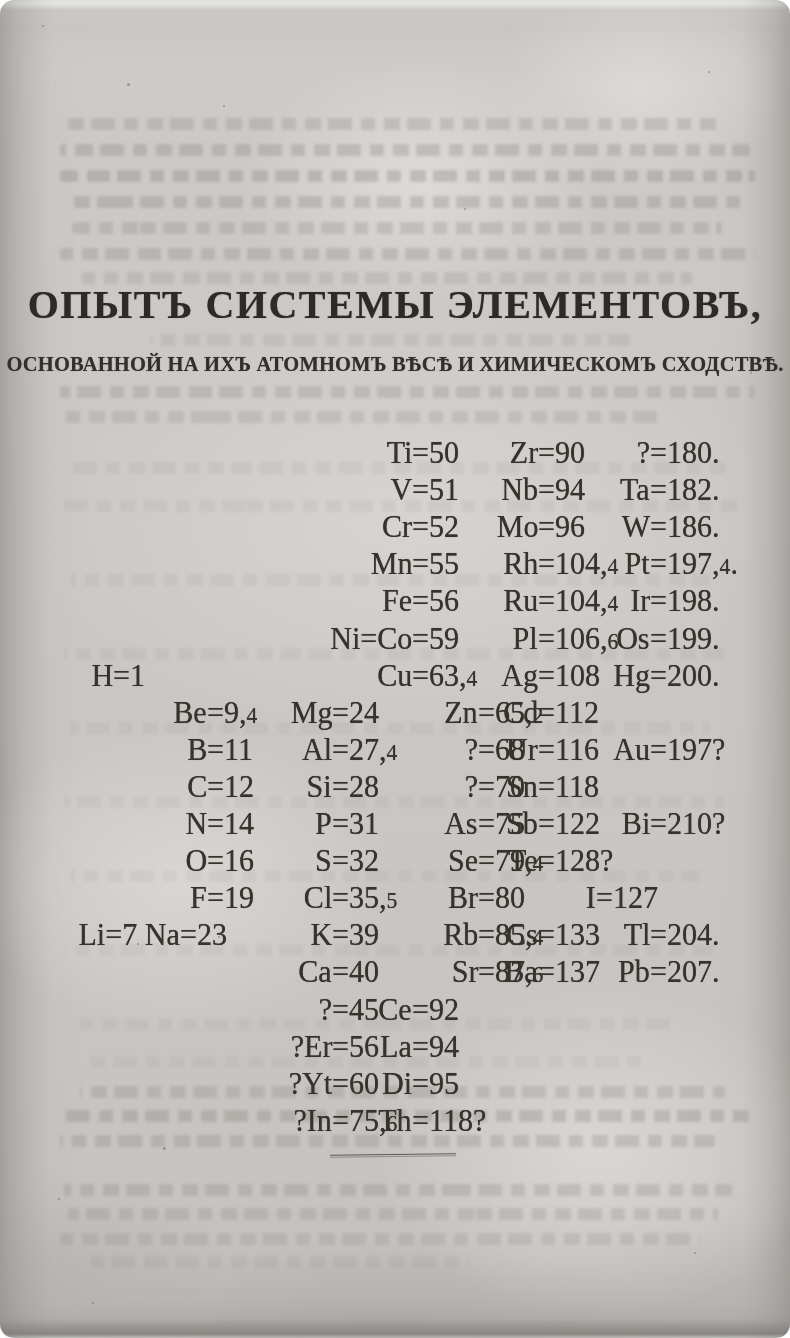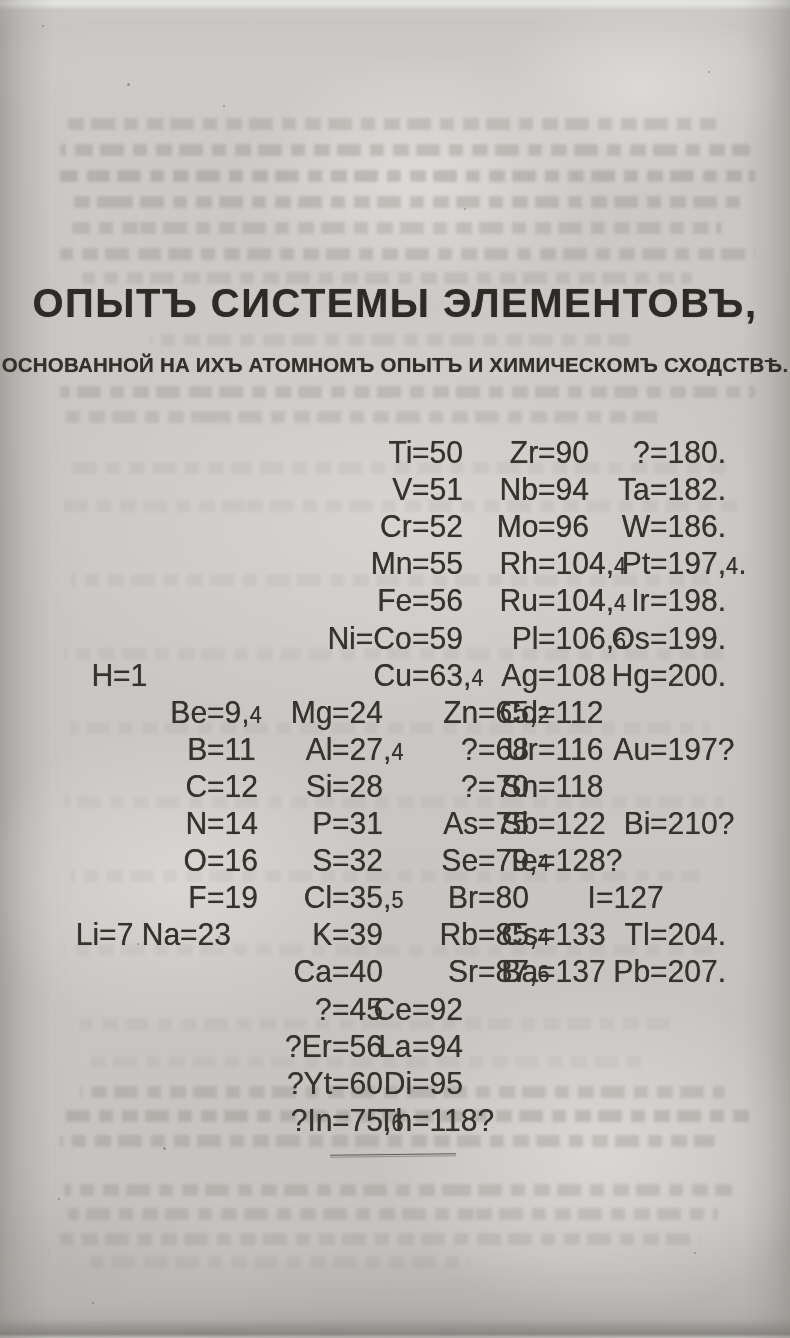--- a/index.html
+++ b/index.html
@@ -2,21 +2,22 @@
 <html><head>
 <meta charset="utf-8">
 <style>
   html,body{margin:0;padding:0;background:#ffffff;}
   .sheet{
     position:relative;width:790px;height:1338px;margin:0 auto;overflow:hidden;
     background:
       linear-gradient(90deg, rgba(122,119,115,.24) 0, rgba(122,119,115,0) 52px, rgba(122,119,115,0) 742px, rgba(122,119,115,.22) 100%),
       linear-gradient(180deg, #fafaf9 0, #fafaf9 4px, #d6d4d1 10px, #cfcdca 26px, #cccac7 120px, #c9c7c4 60%, #c6c4c1 90%, #bdbbb8 98.6%, #918f8c 99.7%, #efeeec 100%);
     box-shadow: inset 0 0 70px rgba(118,115,110,.30), inset 0 -10px 22px rgba(112,110,105,.28);
-    font-family:Liberation Sans, sans-serif;
+    font-family:Liberation Serif, serif;
+    border-radius:14px;
   }
   .mottle{position:absolute;inset:0;pointer-events:none;background:
     radial-gradient(260px 180px at 420px 180px, rgba(236,234,230,.55), transparent 70%),
     radial-gradient(500px 300px at 400px 520px, rgba(238,236,232,.35), transparent 75%),
     radial-gradient(300px 220px at 180px 880px, rgba(233,231,227,.50), transparent 70%),
     radial-gradient(320px 240px at 600px 1150px, rgba(236,234,230,.50), transparent 70%),
     radial-gradient(200px 150px at 640px 90px, rgba(234,232,228,.50), transparent 70%),
     radial-gradient(420px 130px at 390px 1332px, rgba(148,145,141,.28), transparent 70%),
     radial-gradient(240px 150px at 60px 1270px, rgba(158,155,150,.22), transparent 70%),
     radial-gradient(300px 120px at 720px 1300px, rgba(160,157,152,.18), transparent 70%);
@@ -75,21 +76,21 @@
       <div class="ghost" style="left: 90px; top: 1056px; width: 560px; opacity: 0.09; background-position: 323px 0px;"></div>
       <div class="ghost" style="left: 80px; top: 1086px; width: 645px; opacity: 0.26; background-position: 340px 0px;"></div>
       <div class="ghost" style="left: 60px; top: 1110px; width: 690px; opacity: 0.3; background-position: 357px 0px;"></div>
       <div class="ghost" style="left: 60px; top: 1135px; width: 655px; opacity: 0.28; background-position: 374px 0px;"></div>
       <div class="ghost" style="left: 64px; top: 1184px; width: 668px; opacity: 0.26; background-position: 391px 0px;"></div>
       <div class="ghost" style="left: 68px; top: 1208px; width: 650px; opacity: 0.24; background-position: 408px 0px;"></div>
       <div class="ghost" style="left: 60px; top: 1233px; width: 640px; opacity: 0.2; background-position: 425px 0px;"></div>
       <div class="ghost" style="left: 90px; top: 1256px; width: 380px; opacity: 0.13; background-position: 442px 0px;"></div>
     </div>
   <h1 class="page-title">ОПЫТЪ СИСТЕМЫ ЭЛЕМЕНТОВЪ,</h1>
-  <h2 class="page-subtitle">ОСНОВАННОЙ НА ИХЪ АТОМНОМЪ ОПЫТЪ И ХИМИЧЕСКОМЪ СХОДСТВѢ.</h2>
+  <h2 class="page-subtitle">ОСНОВАННОЙ НА ИХЪ АТОМНОМЪ ВѢСѢ И ХИМИЧЕСКОМЪ СХОДСТВѢ.</h2>
   <div class="elements-table">
       <div class="cell" style="left: 412px; top: 434px;">
         <span class="pre">Ti</span>
         <span class="rest">=50</span>
       </div>
       <div class="cell" style="left: 538px; top: 434px;">
         <span class="pre">Zr</span>
         <span class="rest">=90</span>
       </div>
       <div class="cell" style="left: 650px; top: 434px;">

